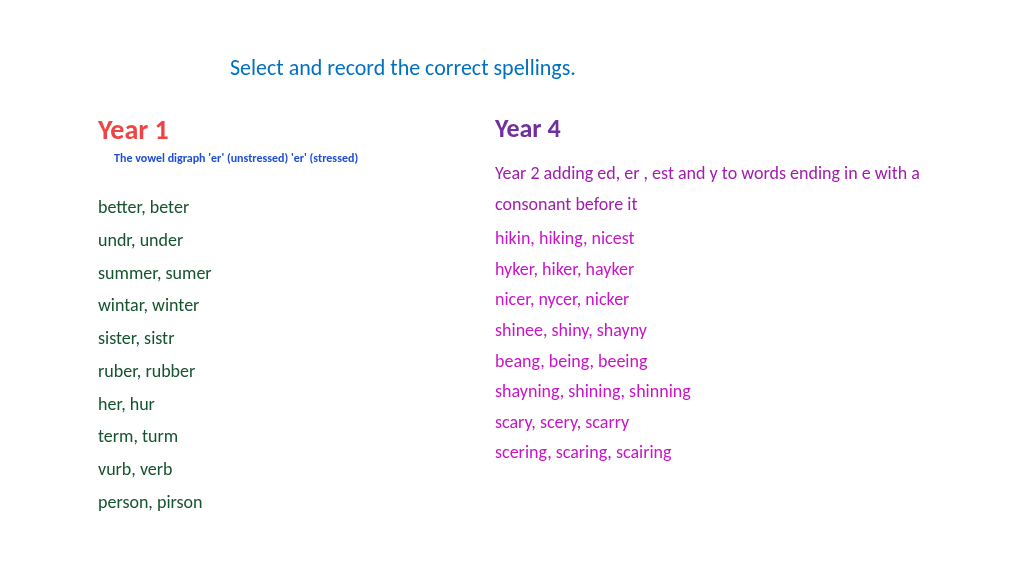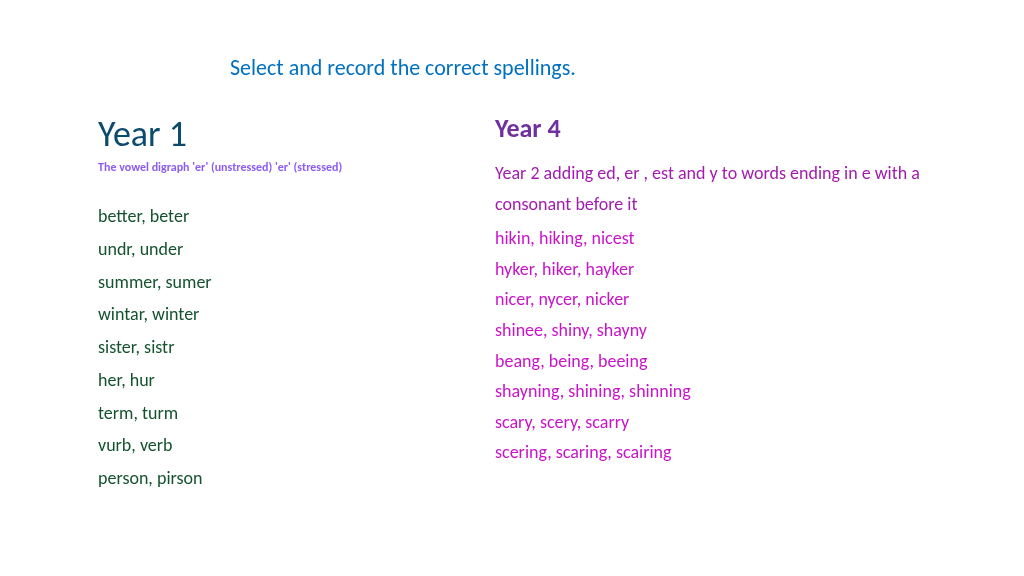--- a/index.html
+++ b/index.html
@@ -25,30 +25,30 @@
     left: 98px;
     width: 380px;
   }
   .right-col {
     position: absolute;
     top: 112px;
     left: 495px;
     width: 460px;
   }
   .year1-heading {
-    font-size: 36px;
-    font-weight: normal;
+    font-size: 28px;
+    font-weight: bold;
     margin: 0 0 4px 0;
-    color: #0c4a6e;
+    color: #ef4444;
   }
   .year1-sub {
     font-size: 12px;
     font-weight: bold;
-    margin: 0 0 26px 0;
-    color: #8b5cf6;
+    margin: 0 0 26px 16px;
+    color: #1d4ed8;
   }
   .year2-heading {
     font-size: 26px;
     font-weight: bold;
     margin: 0 0 14px 0;
     color: #7030a0;
   }
   .year2-sub {
     font-size: 18px;
     color: #a21caf;
@@ -73,20 +73,21 @@
 
 <div class="left-col">
   <div class="year1-heading">Year 1</div>
   <div class="year1-sub">The vowel digraph 'er' (unstressed) 'er' (stressed)</div>
   <div class="list1">
     <div>better, beter</div>
     <div>undr, under</div>
     <div>summer, sumer</div>
     <div>wintar, winter</div>
     <div>sister, sistr</div>
+    <div>ruber, rubber</div>
     <div>her, hur</div>
     <div>term, turm</div>
     <div>vurb, verb</div>
     <div>person, pirson</div>
   </div>
 </div>
 
 <div class="right-col">
   <div class="year2-heading">Year 4</div>
   <div class="year2-sub">Year 2 adding ed, er , est and y to words ending in e with a consonant before it</div>

